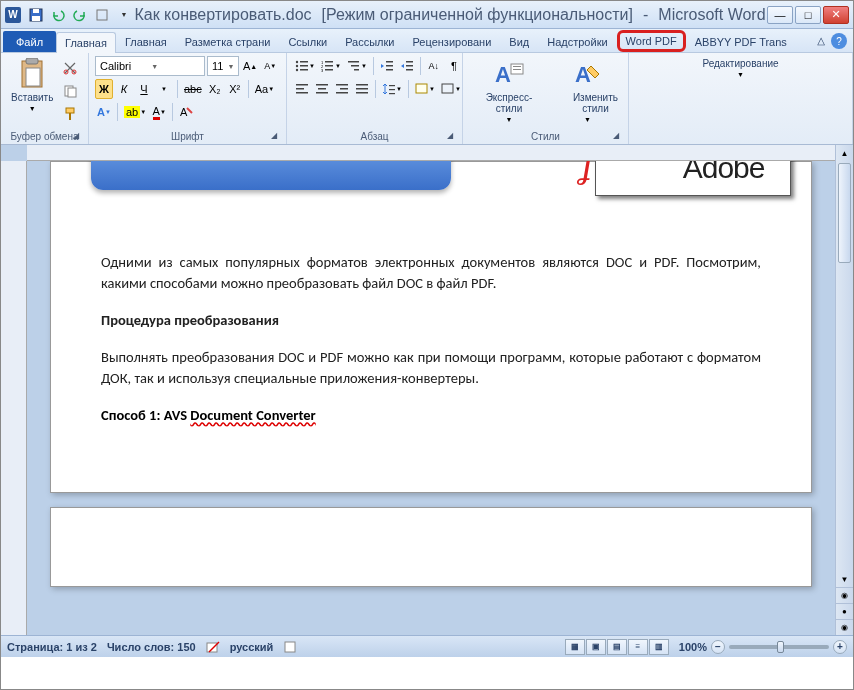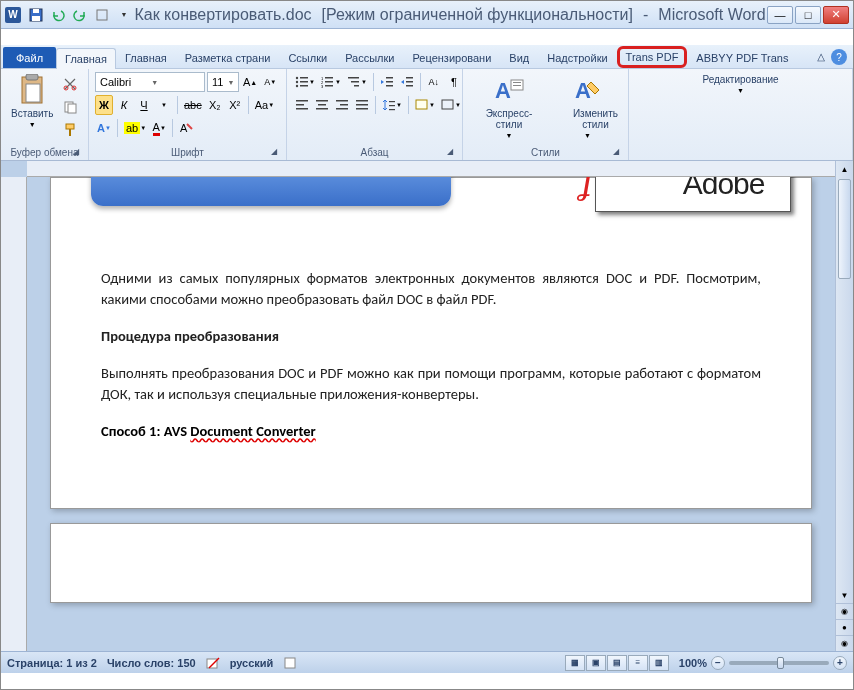--- a/index.html
+++ b/index.html
@@ -6,21 +6,21 @@
 body { font-family: "Segoe UI", Tahoma, sans-serif; font-size: 11px; background: #fff; width: 854px; height: 690px; overflow: hidden; border: 1px solid #888; position: relative; }
 .titlebar { height: 28px; background: linear-gradient(#e8f1fb, #cfe0f5); display: flex; align-items: center; padding: 0 4px; border-bottom: 1px solid #9db4d4; }
 .word-icon { width: 16px; height: 16px; background: #2b579a; color: #fff; display: flex; align-items: center; justify-content: center; font-size: 10px; font-weight: bold; border-radius: 2px; margin-right: 6px; }
 .qat { display: flex; gap: 4px; align-items: center; }
 .qat-btn { width: 18px; height: 18px; display: flex; align-items: center; justify-content: center; cursor: pointer; border-radius: 2px; }
 .titletext { flex: 1; text-align: center; font-size: 16px; color: #4a5b76; display: flex; align-items: center; justify-content: center; gap: 10px; }
 .titletext .compat { color: #4a5b76; }
 .winctrl { display: flex; gap: 2px; }
 .winctrl div { width: 26px; height: 18px; display: flex; align-items: center; justify-content: center; cursor: pointer; border: 1px solid #8aa3c4; background: linear-gradient(#f5f9fe,#dbe8f8); border-radius: 2px; }
 .winctrl .close { background: linear-gradient(#f08080,#d04030); border-color: #b03020; color: #fff; }
-.tabs { height: 24px; background: linear-gradient(#e8f1fb,#d7e5f6); display: flex; align-items: flex-end; padding-left: 2px; border-bottom: 1px solid #b8c9e0; position: relative; margin-top: 16px; }
+.tabs { height: 24px; background: linear-gradient(#e8f1fb,#d7e5f6); display: flex; align-items: flex-end; padding-left: 2px; border-bottom: 1px solid #b8c9e0; position: relative; }
 .tab { padding: 4px 8px; font-size: 11px; color: #2a4268; cursor: pointer; border: 1px solid transparent; border-bottom: none; white-space: nowrap; }
 .tab.file { background: #1e5bb5; color: #fff; border-radius: 2px 2px 0 0; padding: 4px 12px; }
 .tab.active { background: #f2f6fb; border-color: #b8c9e0; border-radius: 3px 3px 0 0; position: relative; top: 1px; }
 .tab.highlight { border: 3px solid #d92020; border-radius: 6px; padding: 2px 6px; }
 .help { position: absolute; right: 6px; top: 4px; width: 16px; height: 16px; background: #4d8de0; border-radius: 50%; color: #fff; display: flex; align-items: center; justify-content: center; font-size: 10px; cursor: pointer; }
 .min-ribbon { position: absolute; right: 28px; top: 6px; font-size: 10px; color: #2a4268; cursor: pointer; }
 .ribbon { height: 92px; background: linear-gradient(#f2f6fb,#e3ecf7); border-bottom: 1px solid #a8bad4; display: flex; }
 .group { border-right: 1px solid #c5d3e7; padding: 3px 6px 1px 6px; display: flex; flex-direction: column; justify-content: space-between; }
 .group-label { text-align: center; font-size: 10px; color: #4a5b76; padding: 1px 0; position: relative; }
 .dlauncher { position: absolute; right: 0; bottom: 0; width: 12px; height: 12px; font-size: 8px; color: #4a5b76; cursor: pointer; }
@@ -116,21 +116,21 @@
 <div class="tabs">
   <div class="tab file">Файл</div>
   <div class="tab active">Главная</div>
   <div class="tab">Главная</div>
   <div class="tab">Разметка страни</div>
   <div class="tab">Ссылки</div>
   <div class="tab">Рассылки</div>
   <div class="tab">Рецензировани</div>
   <div class="tab">Вид</div>
   <div class="tab">Надстройки</div>
-  <div class="tab highlight">Trans PDF</div>
+  <div class="tab highlight">Word PDF</div>
   <div class="tab">ABBYY PDF Trans</div>
   <div class="min-ribbon">△</div>
   <div class="help">?</div>
 </div>
 
 <div class="ribbon">
 
   <div class="group" style="width:88px;">
     <div class="group-body">
       <div class="bigbtn">

